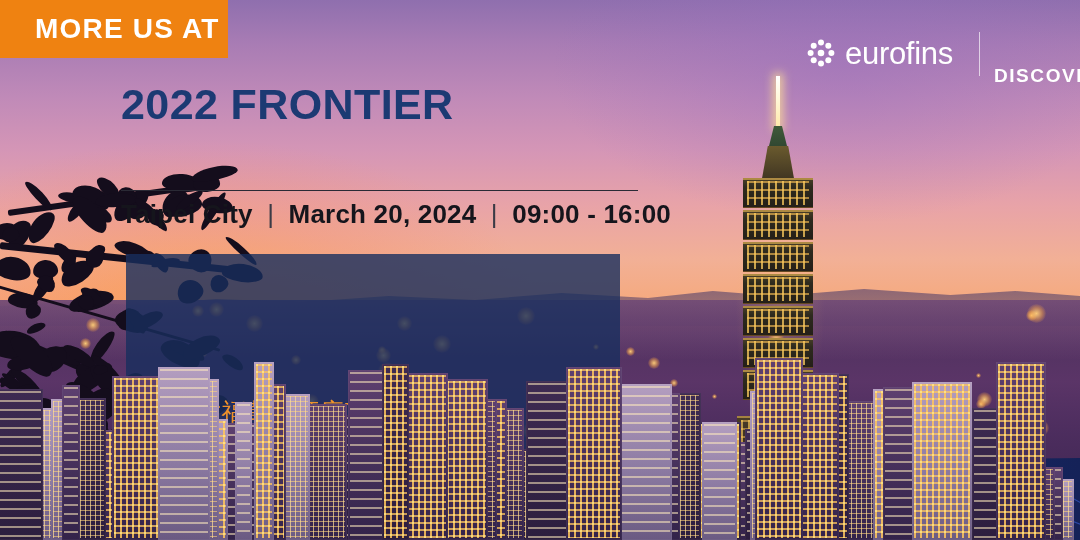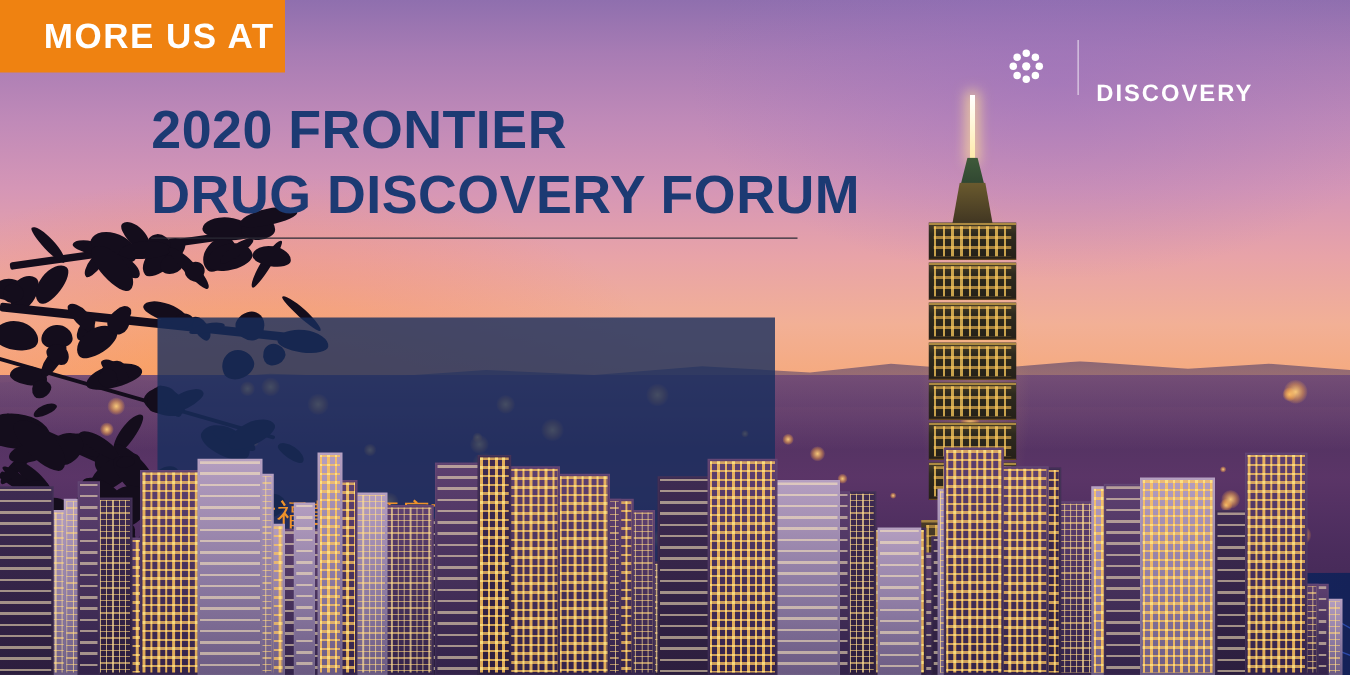--- a/index.html
+++ b/index.html
@@ -1003,44 +1003,51 @@
       <div class="leaf" style="left:32px;top:220px;width:32px;height:20px;transform:rotate(36deg);"></div>
       <div class="leaf" style="left:82px;top:238px;width:30px;height:11px;transform:rotate(39deg);"></div>
       <div class="leaf" style="left:95px;top:359px;width:34px;height:26px;transform:rotate(29deg);"></div>
     </div>
 
   <div class="badge">
     <span>MORE US AT</span>
   </div>
 
   <div class="headline">
-    <div class="l1">2020 FRONTIER</div>
-    <div class="l2">DRUG DISCOVERY FORUM</div>
+    <div class="l1">2022 FRONTIER</div>
   </div>
   <div class="rule"></div>
+  <div class="subline">
+    <span>Taipei City</span>
+    <span class="sep">|</span>
+    <span>March 20, 2024</span>
+    <span class="sep">|</span>
+    <span>09:00 - 16:00</span>
+  </div>
 
   <div class="cn-panel"></div>
   <div class="cn-venue">台北六福萬怡酒店7F會議廳</div>
 
   <div class="logo">
     <span class="logo-mark">
       <svg viewBox="0 0 30 30" width="30" height="30">
         <g fill="#ffffff">
           <circle cx="15" cy="4.6" r="3.0"></circle>
           <circle cx="22.3" cy="7.7" r="3.0"></circle>
           <circle cx="25.4" cy="15" r="3.0"></circle>
           <circle cx="22.3" cy="22.3" r="3.0"></circle>
           <circle cx="15" cy="25.4" r="3.0"></circle>
           <circle cx="7.7" cy="22.3" r="3.0"></circle>
           <circle cx="4.6" cy="15" r="3.0"></circle>
           <circle cx="7.7" cy="7.7" r="3.0"></circle>
           <circle cx="15" cy="15" r="3.3"></circle>
         </g>
       </svg>
     </span>
+    <span class="logo-word">eurofins</span>
     <span class="logo-div"></span>
     <span class="logo-sub">DISCOVERY</span>
   </div>
 
   <div class="netband">
     <svg viewBox="0 0 1080 82" preserveAspectRatio="none">
       <g stroke="#2f4fb5" stroke-width="1.1" fill="none" opacity="0.85">
         <path d="M-10 40 L70 22 L150 58 L230 30 L310 70 L395 26 L470 62 L555 20 L640 56 L720 24 L800 64 L880 28 L960 60 L1040 22 L1090 50"></path>
         <path d="M-10 70 L70 22 L150 12 L230 60 L310 18 L395 66 L470 14 L555 58 L640 16 L720 62 L800 18 L880 66 L960 20 L1040 58"></path>
         <path d="M70 22 L230 60 L395 26 L555 58 L720 24 L880 66 L1040 22"></path>

